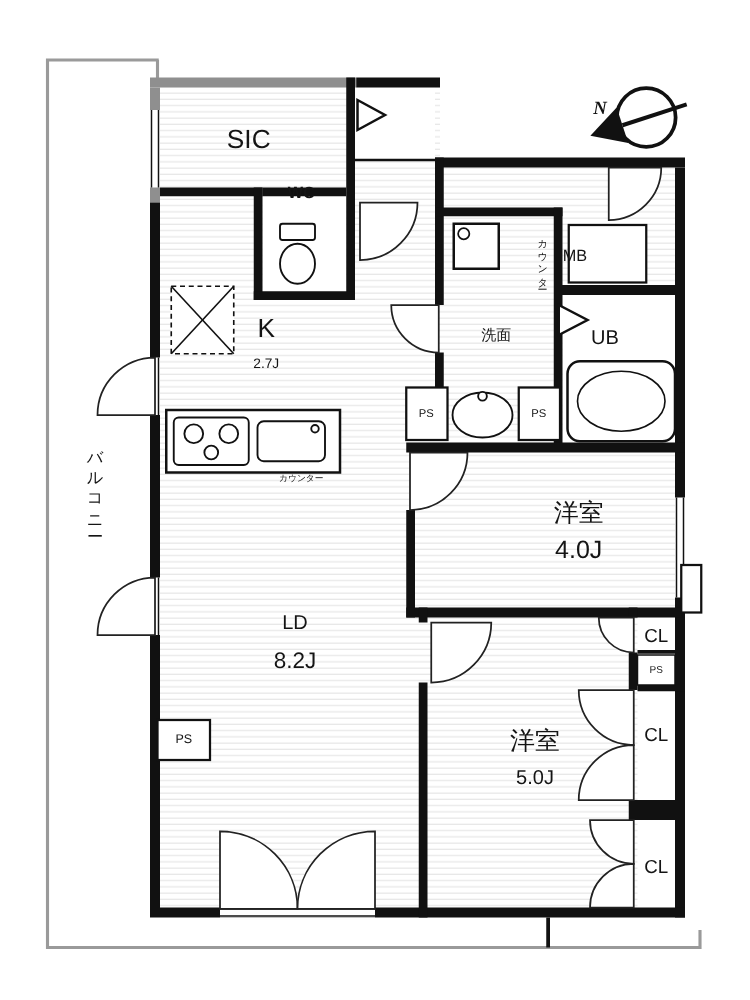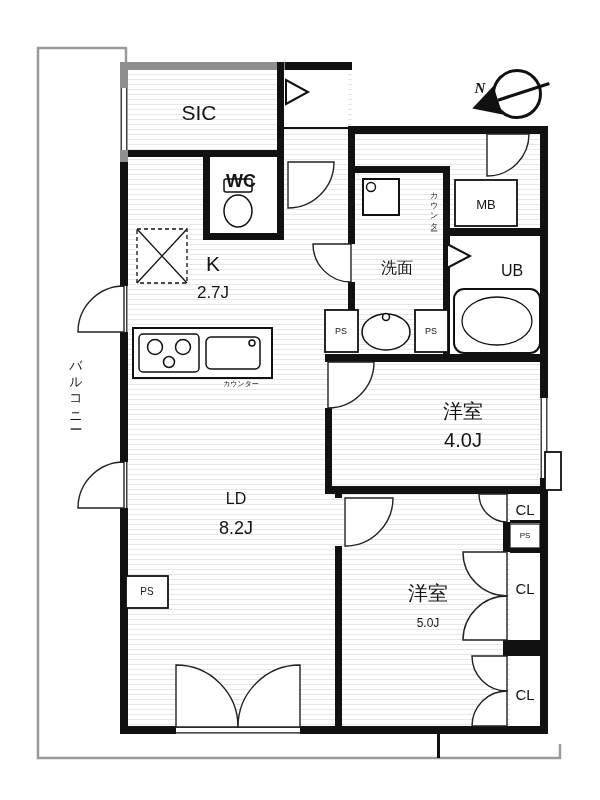--- a/index.html
+++ b/index.html
@@ -193,37 +193,37 @@
   <g>
     <circle cx="517" cy="94" r="23.5" fill="none" stroke="#111" stroke-width="3"></circle>
     <g transform="rotate(-18 517 94)">
       <line x1="551" y1="94" x2="497" y2="94" stroke="#111" stroke-width="3.2"></line>
       <polygon points="497,79 497,109 470,94" fill="#111"></polygon>
     </g>
   </g>
 </svg>
 
 <div class="lbl" style="left:199px;top:112px;font-size:21px;">SIC</div>
-<div class="lbl" style="left:241px;top:181px;font-size:18px;font-weight:bold;">WC</div>
+<div class="lbl" style="left:241px;top:154px;font-size:13px;font-weight:bold;">WC</div>
 <div class="lbl" style="left:213px;top:263px;font-size:21px;">K</div>
-<div class="lbl" style="left:213px;top:292px;font-size:17px;">2.7J</div>
+<div class="lbl" style="left:213px;top:292px;font-size:11px;">2.7J</div>
 <div class="lbl" style="left:241px;top:383px;font-size:7px;">カウンター</div>
-<div class="lbl" style="left:397px;top:268px;font-size:16px;text-align:right;">洗面</div>
+<div class="lbl" style="left:397px;top:268px;font-size:12px;text-align:right;">洗面</div>
 <div class="lbl vert" style="left:433px;top:207px;font-size:8px;letter-spacing:1px;">カウンター</div>
-<div class="lbl" style="left:486px;top:204px;font-size:13px;">MB</div>
-<div class="lbl" style="left:512px;top:271px;font-size:16px;">UB</div>
+<div class="lbl" style="left:460px;top:204px;font-size:13px;">MB</div>
+<div class="lbl" style="left:484px;top:271px;font-size:16px;">UB</div>
 <div class="lbl" style="left:341px;top:331px;font-size:9px;">PS</div>
 <div class="lbl" style="left:431px;top:331px;font-size:9px;">PS</div>
 <div class="lbl" style="left:147px;top:592px;font-size:10px;">PS</div>
 <div class="lbl" style="left:525px;top:536px;font-size:8px;">PS</div>
 <div class="lbl" style="left:463px;top:411px;font-size:20px;">洋室</div>
 <div class="lbl" style="left:463px;top:440px;font-size:20px;">4.0J</div>
 <div class="lbl" style="left:236px;top:499px;font-size:16px;">LD</div>
 <div class="lbl" style="left:236px;top:528px;font-size:18px;">8.2J</div>
 <div class="lbl" style="left:428px;top:593px;font-size:20px;">洋室</div>
-<div class="lbl" style="left:428px;top:623px;font-size:12px;">5.0J</div>
+<div class="lbl" style="left:428px;top:623px;font-size:16px;">5.0J</div>
 <div class="lbl" style="left:525px;top:509px;font-size:15px;">CL</div>
 <div class="lbl" style="left:525px;top:588px;font-size:15px;">CL</div>
 <div class="lbl" style="left:525px;top:694px;font-size:15px;">CL</div>
 <div class="lbl vert" style="left:76px;top:388px;font-size:13px;">バルコニー</div>
 <div class="lbl nmark" style="left:480px;top:88px;font-size:15px;">N</div>
 
 </div>
 
 </body></html>

